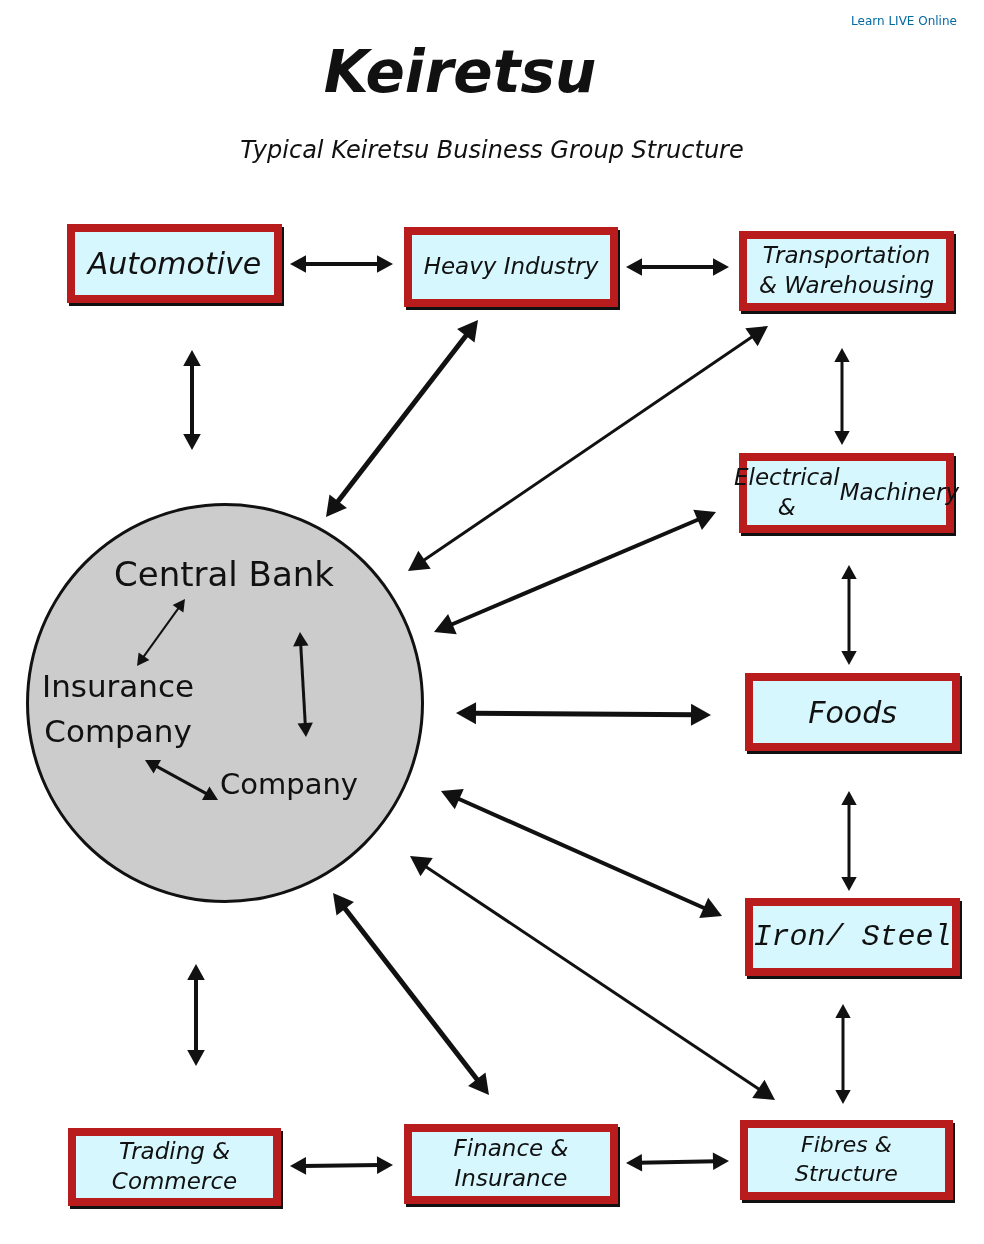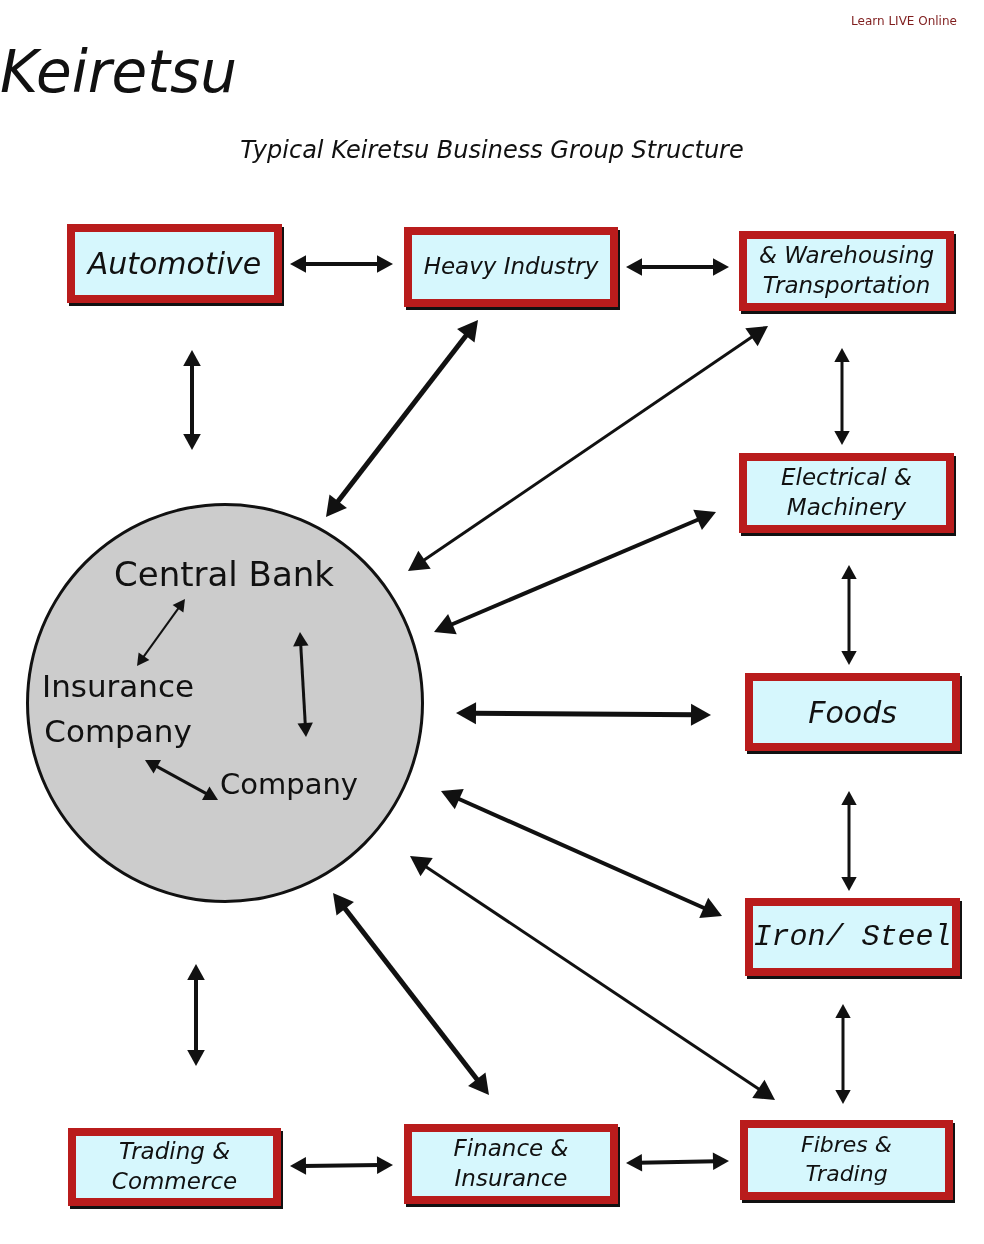--- a/index.html
+++ b/index.html
@@ -1,21 +1,21 @@
 <!DOCTYPE html>
 <html><head>
 <meta charset="utf-8">
 <style>
   html,body{margin:0;padding:0;background:#ffffff;}
   body{width:984px;height:1244px;position:relative;overflow:hidden;font-family:"DejaVu Sans",sans-serif;}
-  .title{position:absolute;left:0;width:920px;top:38px;text-align:left;font-size:58px;font-weight:normal;font-style:italic;color:#111;}
+  .title{position:absolute;left:0;width:920px;top:38px;text-align:center;font-size:58px;font-weight:bold;font-style:italic;color:#111;}
   .subtitle{position:absolute;left:0;width:984px;top:136px;text-align:center;font-size:24px;font-style:italic;color:#111;}
   .logo{position:absolute;left:834px;top:14px;width:140px;text-align:center;}
   .logo-main{font-family:"DejaVu Serif",serif;font-style:italic;font-size:36px;color:#f26a22;line-height:38px;letter-spacing:-1px;}
-  .logo-tag{font-size:12px;color:#7f1d1d;line-height:14px;}
+  .logo-tag{font-size:12px;color:#0369a1;line-height:14px;}
   .box{position:absolute;background:#d6f7fd;border:8px solid #b91c1c;box-shadow:2px 3px 0 #111;display:flex;align-items:center;justify-content:center;text-align:center;font-style:italic;color:#111;box-sizing:border-box;line-height:1.3;}
   .box span{display:block;}
   .circle{position:absolute;left:26px;top:503px;width:398px;height:400px;border-radius:50%;background:#cccccc;border:3px solid #111;box-sizing:border-box;}
   .ctext{position:absolute;color:#111;}
   svg{position:absolute;left:0;top:0;}
 </style>
 </head>
 <body>
 
 <div class="title">Keiretsu</div>
@@ -35,36 +35,36 @@
   <span style="display:block">Company</span>
 </div>
 
 <div class="box" style="left:67px;top:224px;width:215px;height:79px;font-size:30px;">
   <span>Automotive</span>
 </div>
 <div class="box" style="left:404px;top:227px;width:214px;height:80px;font-size:23px;flex-direction:column;">
   <span>Heavy Industry</span>
 </div>
 <div class="box" style="left:739px;top:231px;width:215px;height:80px;font-size:23px;flex-direction:column;">
+  <span>Transportation</span>
   <span>&amp; Warehousing</span>
-  <span>Transportation</span>
 </div>
-<div class="box" style="left:739px;top:453px;width:215px;height:80px;font-size:23px;flex-direction:column;">
+<div class="box" style="left:739px;top:453px;width:215px;height:80px;font-size:23px;flex-direction:row;">
   <span>Electrical &amp;</span>
   <span>Machinery</span>
 </div>
 <div class="box" style="left:745px;top:673px;width:215px;height:78px;font-size:30px;">
   <span>Foods</span>
 </div>
 <div class="box" style="left:745px;top:898px;width:215px;height:78px;font-size:30px;font-family:Liberation Mono, monospace;">
   <span>Iron/ Steel</span>
 </div>
 <div class="box" style="left:740px;top:1120px;width:213px;height:80px;font-size:22px;flex-direction:column;">
   <span>Fibres &amp;</span>
-  <span>Trading</span>
+  <span>Structure</span>
 </div>
 <div class="box" style="left:404px;top:1124px;width:214px;height:80px;font-size:23px;flex-direction:column;">
   <span>Finance &amp;</span>
   <span>Insurance</span>
 </div>
 <div class="box" style="left:68px;top:1128px;width:213px;height:78px;font-size:23px;flex-direction:column;">
   <span>Trading &amp;</span>
   <span>Commerce</span>
 </div>
 

